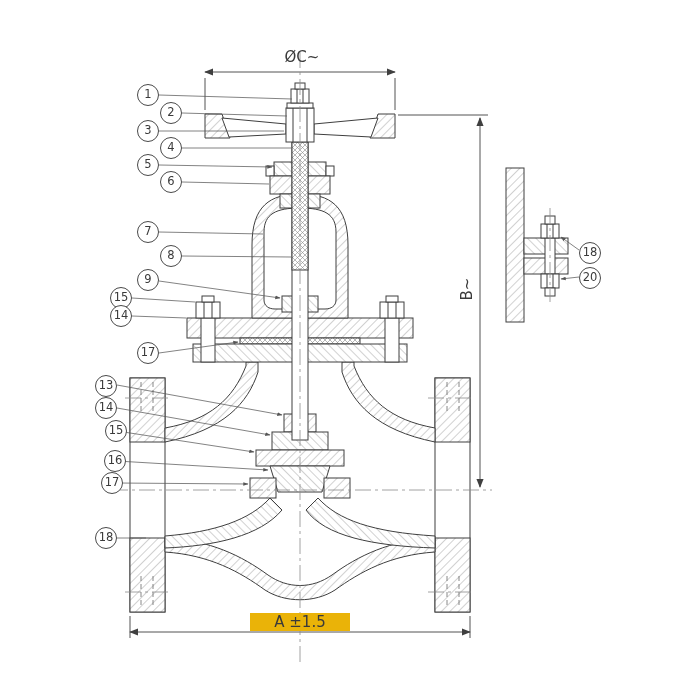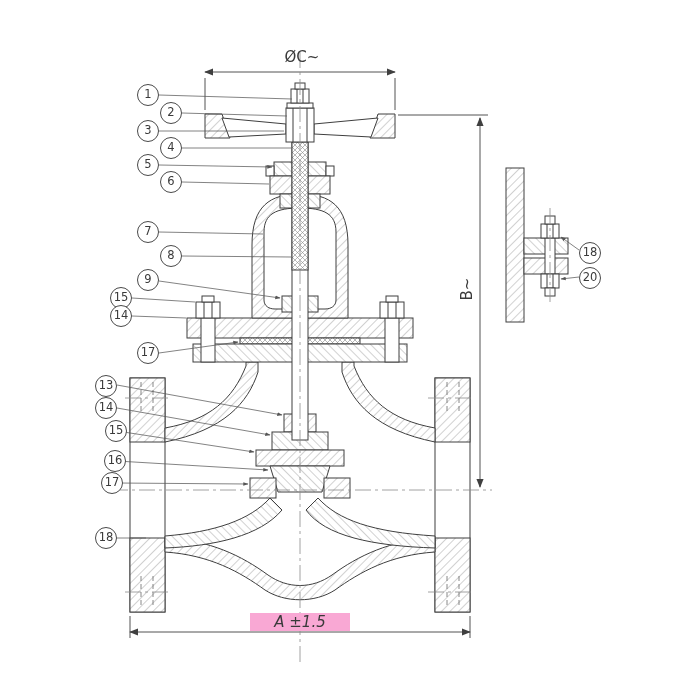--- a/index.html
+++ b/index.html
@@ -11,21 +11,21 @@
   .balloon {
     position:absolute; width:22px; height:22px; box-sizing:border-box;
     border:1.2px solid #4a4a4a; border-radius:50%; background:#fff;
     display:flex; align-items:center; justify-content:center;
     font-size:11.5px; line-height:1; color:#3a3a3a; z-index:3;
   }
   .dim-label {
     position:absolute; text-align:center; font-size:15px; color:#3a3a3a; z-index:2;
   }
   .dim-b { transform:rotate(-90deg); }
-  .dim-a { background:#f9a8d4;font-style:italic; }
+  .dim-a { background:#eab308; }
 </style>
 </head>
 <body>
 
 <div class="stage">
 
 <svg width="700" height="700" viewBox="0 0 700 700">
   <defs>
     <pattern id="h1" width="6" height="6" patternUnits="userSpaceOnUse" patternTransform="rotate(45)">
       <rect width="6" height="6" fill="#ffffff"></rect>

